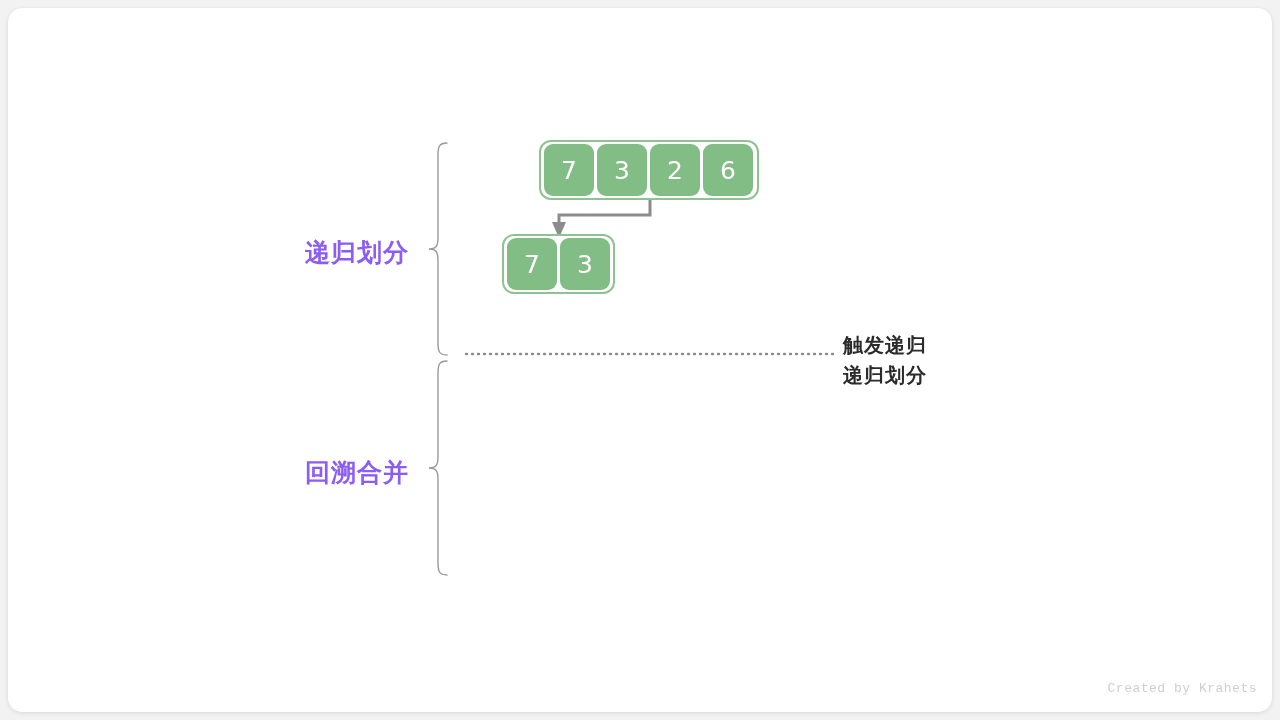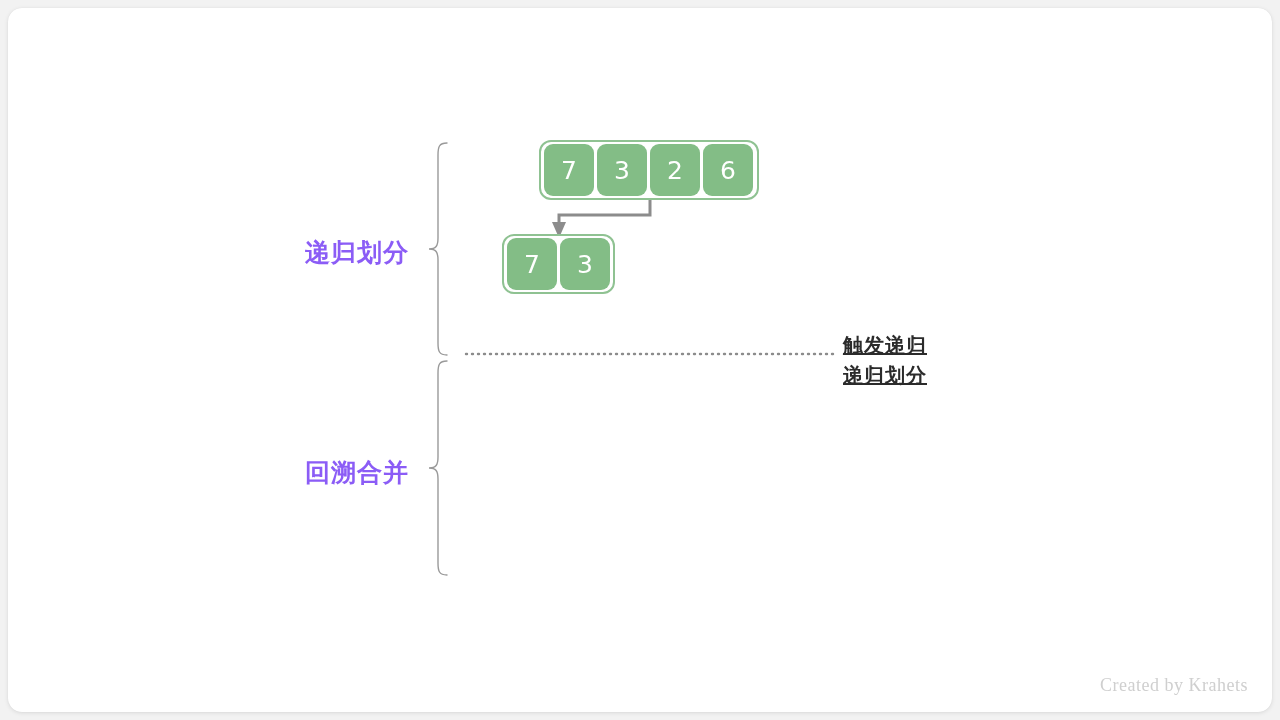--- a/index.html
+++ b/index.html
@@ -75,30 +75,29 @@
   }
   .note-label {
     position: absolute;
     color: #2b2b2b;
     font-weight: bold;
     font-size: 20px;
     letter-spacing: 1px;
     line-height: 30px;
     white-space: nowrap;
     font-family: "DejaVu Sans", "Liberation Sans", sans-serif;
-    text-decoration: underline;
   }
   .credit {
     position: absolute;
-    right: 32px;
+    right: 23px;
     bottom: 24px;
     color: #cfcfcf;
-    font-size: 18px;
+    font-size: 13px;
     letter-spacing: 0.5px;
-    font-family: Liberation Serif, serif;
+    font-family: Liberation Mono, monospace;
   }
   svg { overflow: visible; }
 </style>
 </head>
 <body>
 
 <div id="stage">
   <div id="card"></div>
 
   <svg class="canvas" width="1280" height="720" viewBox="0 0 1280 720" fill="none">

